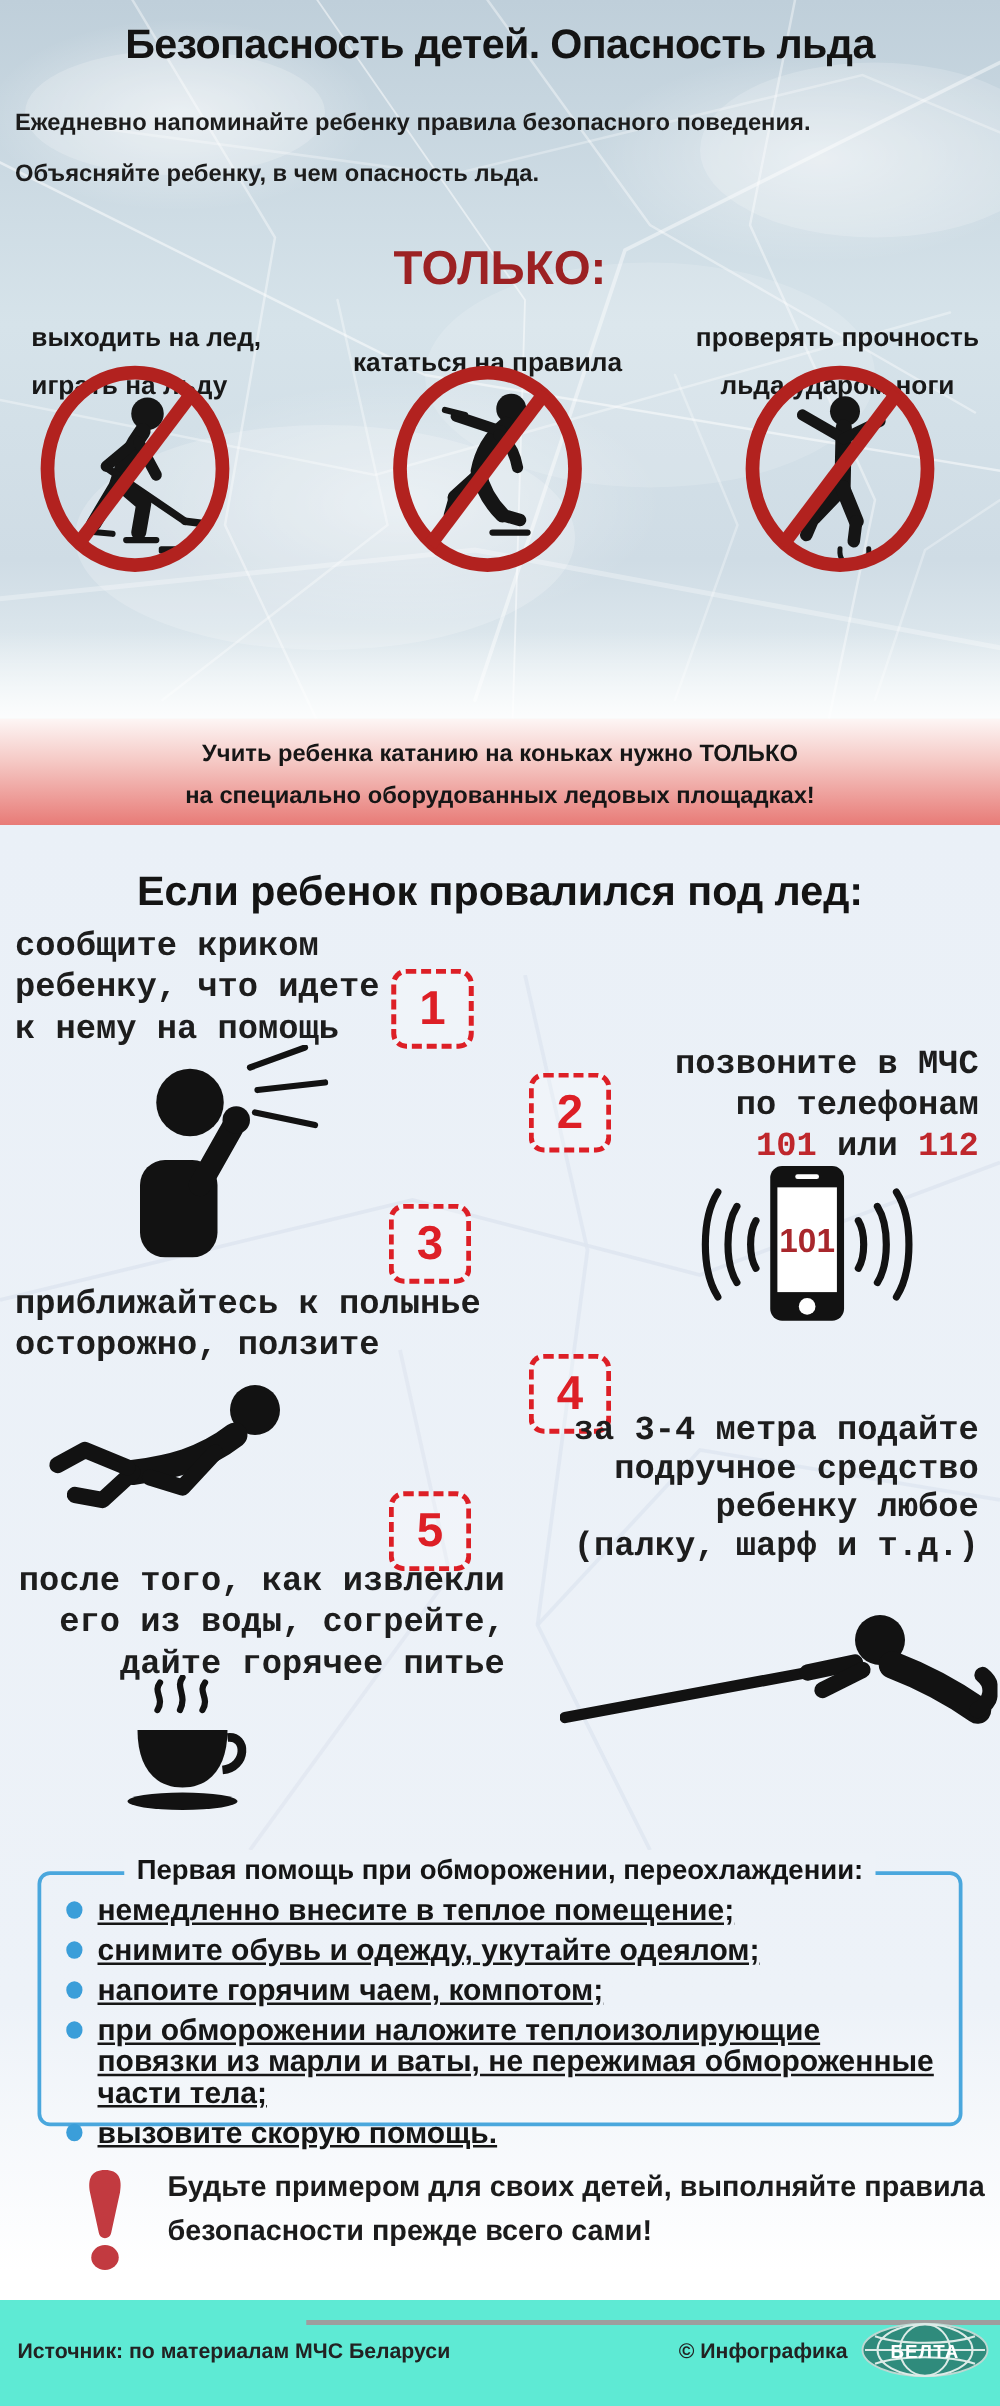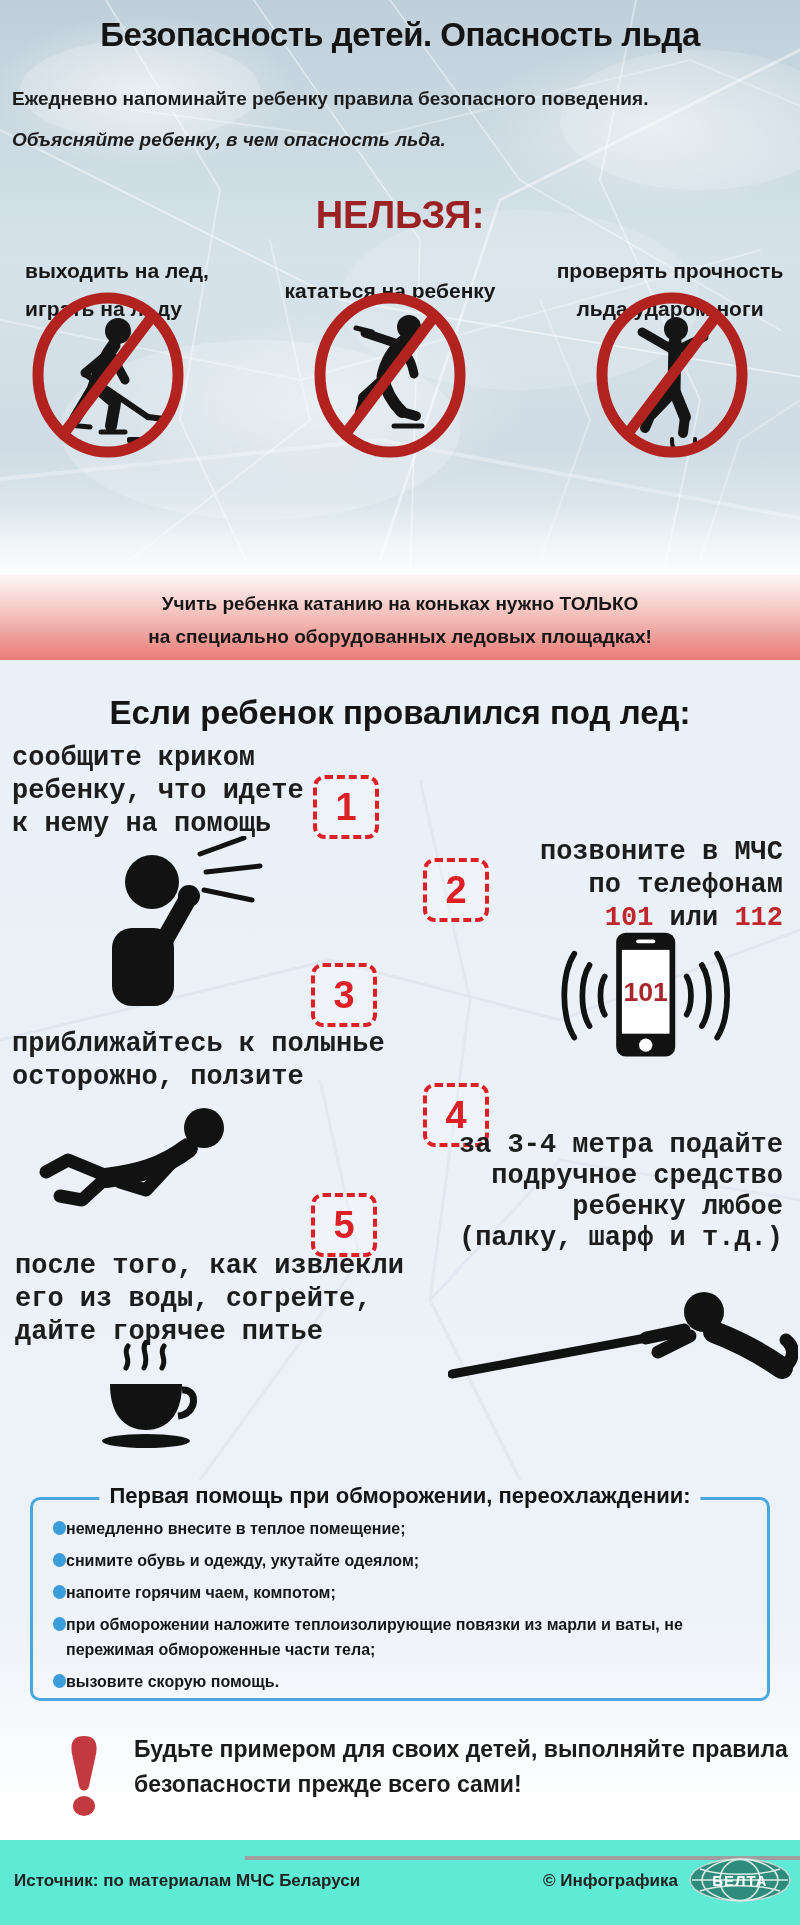--- a/index.html
+++ b/index.html
@@ -13,21 +13,21 @@
     background:
       radial-gradient(220px 110px at 18% 16%, rgba(255,255,255,.55), rgba(255,255,255,0) 70%),
       radial-gradient(260px 120px at 82% 22%, rgba(255,255,255,.5), rgba(255,255,255,0) 70%),
       radial-gradient(300px 140px at 40% 70%, rgba(255,255,255,.45), rgba(255,255,255,0) 70%),
       linear-gradient(180deg,#bfcfda 0%,#d6e3ea 45%,#cfdce5 78%,#e9f1f4 100%);}
   #sec-top .fadeout{left:0;right:0;bottom:0;height:70px;background:linear-gradient(rgba(255,255,255,0),rgba(255,255,255,.85));}
   .ice-cracks{left:0;top:0;}
   #page-title{top:16px;left:0;width:800px;text-align:center;font-size:33px;letter-spacing:-.5px;color:#141414;}
   .subtitle{left:12px;font-size:19px;color:#1c1c1c;}
   #subtitle-1{top:88px;}
-  #subtitle-2{top:129px;font-style:italic;}
+  #subtitle-2{top:129px;}
   #forbidden-heading{top:194px;left:0;width:800px;text-align:center;font-size:38px;color:#9c2123;}
   .forbid-label{font-size:21px;line-height:38px;color:#181818;}
   #forbid-label-1{left:14px;top:252px;width:230px;text-align:left;margin-left:11px;}
   #forbid-label-2{left:245px;top:272px;width:290px;text-align:center;}
   #forbid-label-3{left:540px;top:252px;width:260px;text-align:center;}
   .sign{top:290px;width:160px;height:170px;}
   #sign-1{left:28px;} #sign-2{left:310px;} #sign-3{left:592px;}
 
   
   #banner{top:575px;left:0;width:800px;height:85px;
@@ -36,42 +36,42 @@
 
   
   #sec-rescue{top:660px;left:0;width:800px;height:1180px;
     background:linear-gradient(180deg,#eaf0f7 0%,#edf2f8 80%,#ffffff 98%);}
   #rescue-heading{top:34px;left:0;width:800px;text-align:center;font-size:33px;color:#141414;}
   .step-text{font-size:27px;line-height:33px;color:#1d1d1d;font-family:Liberation Mono, monospace;}
   #step1-text{left:12px;top:82px;text-align:left;}
   #step2-text{right:17px;top:176px;text-align:right;}
   #step3-text{left:12px;top:368px;text-align:left;}
   #step4-text{right:17px;top:470px;text-align:right;line-height:31px;}
-  #step5-text{left:15px;top:590px;text-align:left;}
+  #step5-text{left:15px;top:590px;text-align:right;}
   .red-num{color:#bf272c;}
   .badge{width:58px;height:56px;border:4px dashed #dd1f26;border-radius:12px;
     display:flex;align-items:center;justify-content:center;
     font-size:38px;color:#dd1f26;background:rgba(255,255,255,.25);}
   #badge-1{left:313px;top:115px;}
   #badge-2{left:423px;top:198px;}
   #badge-3{left:311px;top:303px;}
   #badge-4{left:423px;top:423px;}
   #badge-5{left:311px;top:533px;}
   #shout-icon{left:88px;top:176px;}
   #phone-icon{left:540px;top:270px;}
   #crawl-icon{left:32px;top:442px;}
   #reach-icon{left:448px;top:622px;}
   #cup-icon{left:94px;top:680px;}
 
   
   #first-aid-box{left:30px;right:30px;top:837px;height:198px;border:3px solid #4aa7dd;border-radius:10px;}
   #first-aid-title{position:absolute;top:-17px;left:50%;transform:translateX(-50%);
     white-space:nowrap;background:#edf2f8;padding:0 10px;font-size:22px;color:#141414;}
   #first-aid-list{position:absolute;left:20px;right:14px;top:16px;margin:0;padding:0;list-style:none;}
-  #first-aid-list li{display:flex;margin-bottom:7px;font-size:16px;line-height:25px;color:#161616;}
+  #first-aid-list li{display:flex;gap:12px;margin-bottom:7px;font-size:24px;line-height:25px;color:#161616;text-decoration:underline;}
   .dot{width:13px;height:14px;border-radius:50%;background:#3b9ed9;flex-shrink:0;margin-top:5px;}
 
   
   #warn-icon{left:62px;top:1734px;}
   #warning-text{left:134px;top:1732px;width:660px;font-size:23px;line-height:35px;color:#1b1b1b;}
 
   
   #footer{top:1840px;left:0;width:800px;height:85px;background:#5eead4;}
   #footer-divider{left:245px;right:0;top:16px;height:4px;background:#9e9e9e;}
   #footer-source{left:14px;top:31px;font-size:17px;color:#222;}
@@ -104,28 +104,28 @@
         <ellipse cx="520" cy="300" rx="180" ry="90" opacity=".15"></ellipse>
         <ellipse cx="700" cy="120" rx="140" ry="70" opacity=".18"></ellipse>
         <ellipse cx="260" cy="430" rx="200" ry="90" opacity=".2"></ellipse>
       </g>
     </svg>
     <div class="fadeout abs"></div>
 
     <div id="page-title" class="abs">Безопасность детей. Опасность льда</div>
     <div id="subtitle-1" class="abs subtitle">Ежедневно напоминайте ребенку правила безопасного поведения.</div>
     <div id="subtitle-2" class="abs subtitle">Объясняйте ребенку, в чем опасность льда.</div>
-    <div id="forbidden-heading" class="abs">НЕЛЬЗЯ:</div>
+    <div id="forbidden-heading" class="abs">ТОЛЬКО:</div>
 
     <div id="forbid-label-1" class="abs forbid-label">
       <div>выходить на лед,</div>
       <div>играть на льду</div>
     </div>
     <div id="forbid-label-2" class="abs forbid-label">
-      <div>кататься на ребенку</div>
+      <div>кататься на правила</div>
     </div>
     <div id="forbid-label-3" class="abs forbid-label">
       <div>проверять прочность</div>
       <div>льда ударом ноги</div>
     </div>
 
     <svg id="sign-1" class="abs sign" viewBox="0 0 160 170">
       <g fill="none" stroke="#151515" stroke-linecap="round" stroke-linejoin="round">
         <circle cx="90" cy="41" r="13" fill="#151515" stroke="none"></circle>
         <path d="M86 55 C77 67 71 80 66 97" stroke-width="13"></path>

